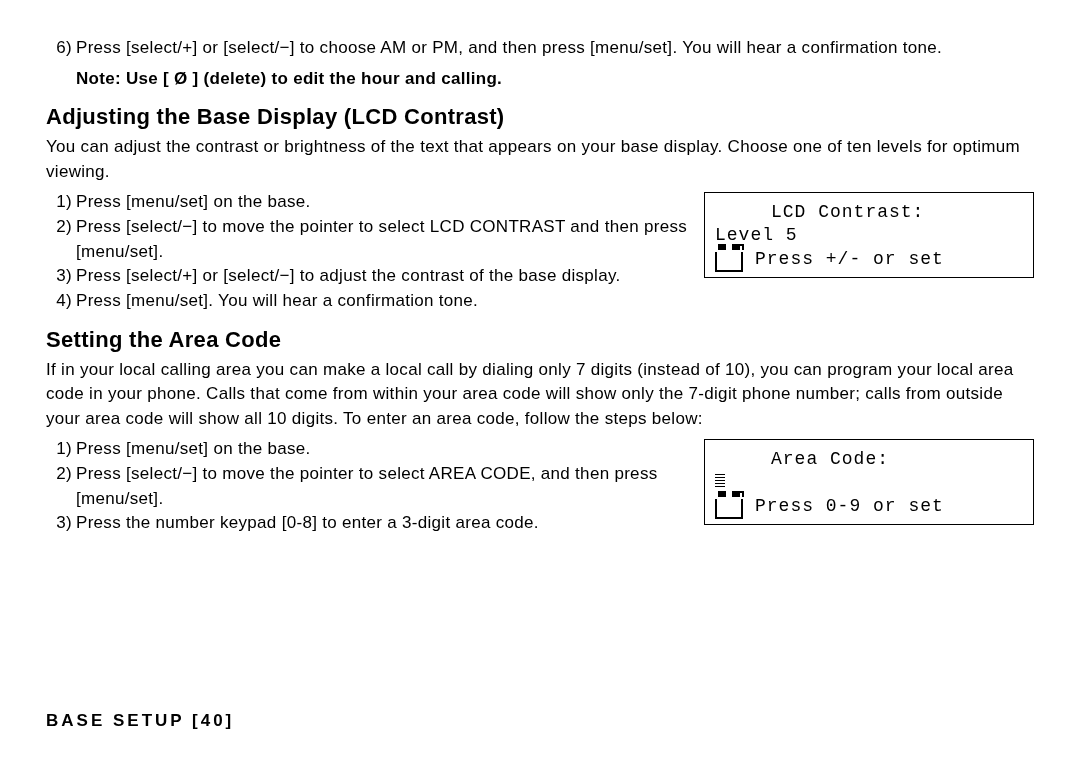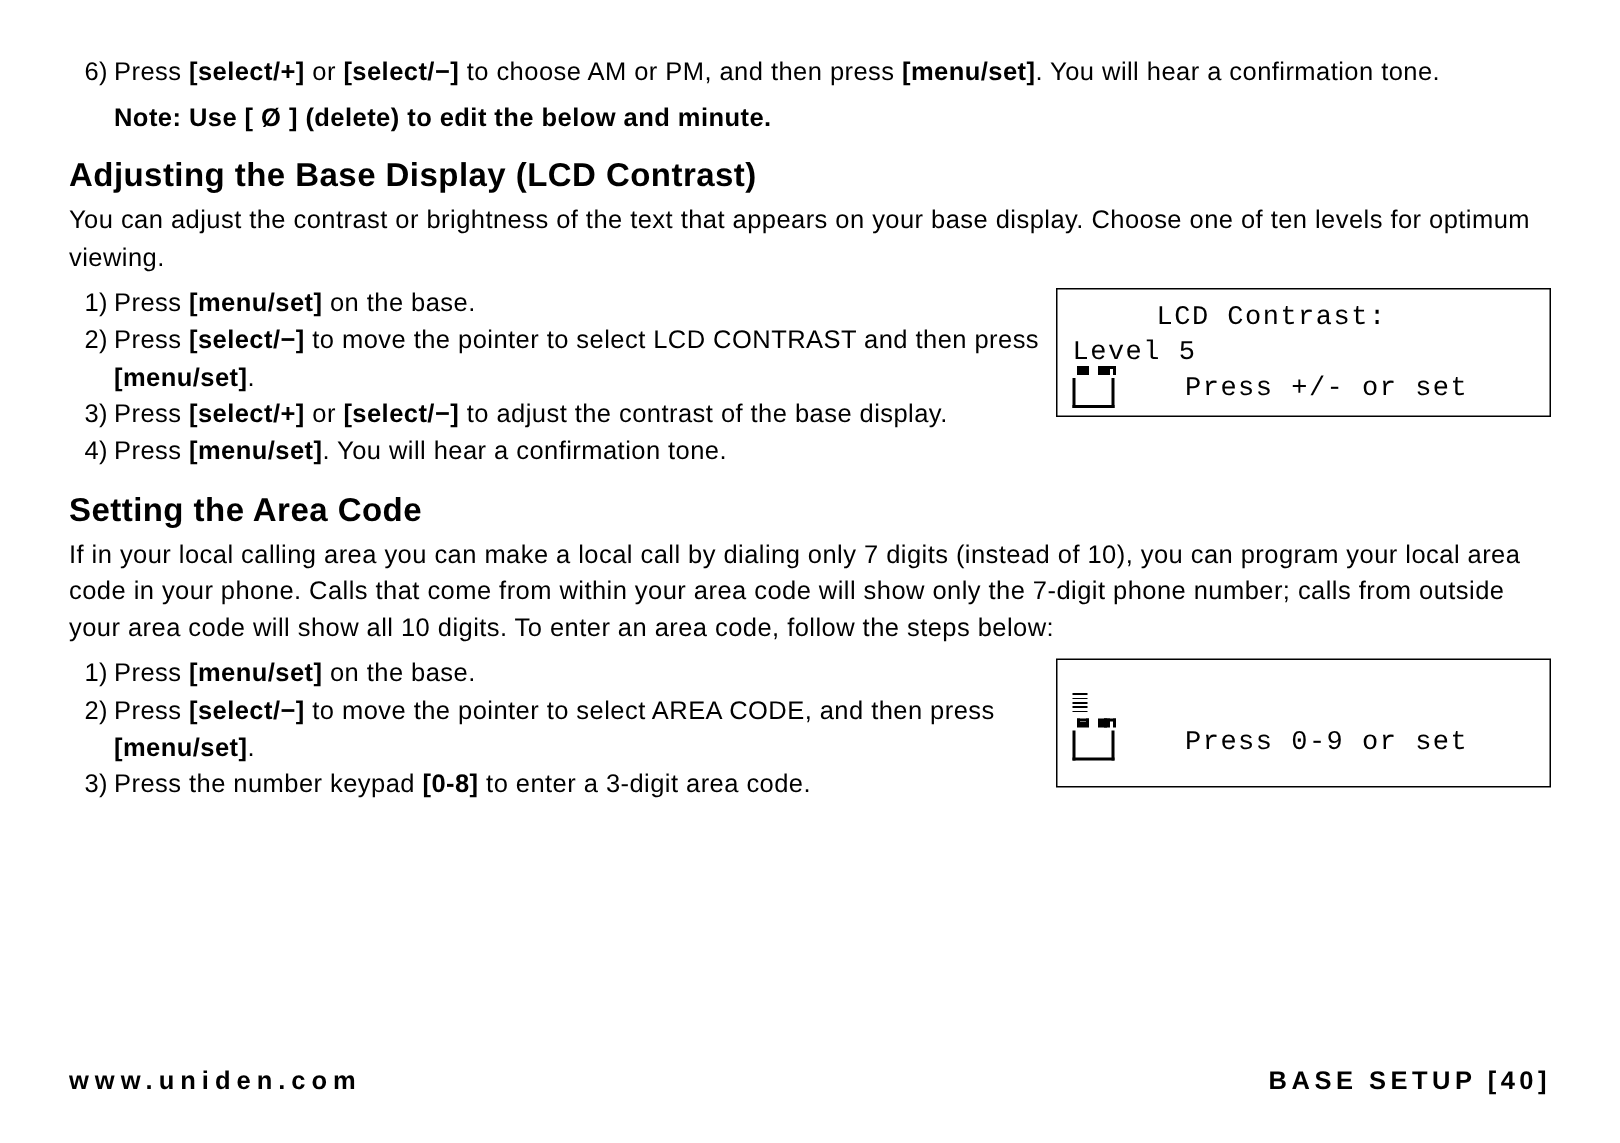--- a/index.html
+++ b/index.html
@@ -31,21 +31,21 @@
     font-size: 18px;
     line-height: 1.3;
     display: flex;
     flex-direction: column;
     justify-content: center;
     margin-top: 2px;
     letter-spacing: 1px;
   }
   .lcd .l1 { text-align: left; padding-left: 56px; }
   .lcd .l2 { padding-right: 12px; }
-  .lcd .l3 { display: flex; align-items: flex-end; gap: 35px; }
+  .lcd .l3 { display: flex; align-items: flex-end; }
   .battery {
     display: inline-block;
     width: 30px;
     height: 24px;
     position: relative;
     margin-right: 10px;
   }
   .battery::before {
     content: "";
     position: absolute;
@@ -77,38 +77,38 @@
     display: flex;
     justify-content: space-between;
     font-weight: bold;
     letter-spacing: 4px;
     font-size: 17px;
     position: absolute;
     left: 46px; right: 46px;
     bottom: 28px;
   }
   .footer .pg { letter-spacing: 3px; }
-  b { font-weight: bold; }
+  b { font-weight: normal; }
   .cursor {
     display: inline-block;
     width: 10px; height: 14px;
     background: repeating-linear-gradient(#000 0 1px, transparent 1px 3px);
     vertical-align: -1px;
   }
 </style>
 </head>
 <body>
 
 <div class="row">
   <div class="num">6)</div>
   <div class="txt">
     <span>Press </span><b>[select/+]</b><span> or </span><b>[select/−]</b><span> to choose AM or PM, and then press </span><b>[menu/set]</b><span>. You will hear a confirmation tone.</span>
   </div>
 </div>
-<div class="note">Note: Use [ Ø ] (delete) to edit the below and minute.</div>
+<div class="note">Note: Use [ Ø ] (delete) to edit the hour and calling.</div>
 
 <h2>Adjusting the Base Display (LCD Contrast)</h2>
 <div>You can adjust the contrast or brightness of the text that appears on your base display. Choose one of ten levels for optimum viewing.</div>
 
 <div class="two-col" style="margin-top:6px">
   <div class="left">
     <div class="row">
       <div class="num">1)</div>
       <div class="txt"><span>Press </span><b>[menu/set]</b><span> on the base.</span></div>
     </div>
@@ -149,26 +149,26 @@
     <div class="row">
       <div class="num">2)</div>
       <div class="txt"><span>Press </span><b>[select/−]</b><span> to move the pointer to select AREA CODE, and then press </span><b>[menu/set]</b><span>.</span></div>
     </div>
     <div class="row">
       <div class="num">3)</div>
       <div class="txt"><span>Press the number keypad </span><b>[0-8]</b><span> to enter a 3-digit area code.</span></div>
     </div>
   </div>
   <div class="lcd">
+    <div class="l1">Area Code:</div>
     <div class="l2"><span class="cursor"></span>&nbsp;</div>
     <div class="l3">
       <span class="battery">
           <span class="batt-cap2"></span>
         </span>
       <span>Press 0-9 or set</span>
     </div>
   </div>
 </div>
 
 <div class="footer">
-  <span>www.uniden.com</span>
   <span class="pg">BASE SETUP [40]</span>
 </div>
 
 </body></html>

